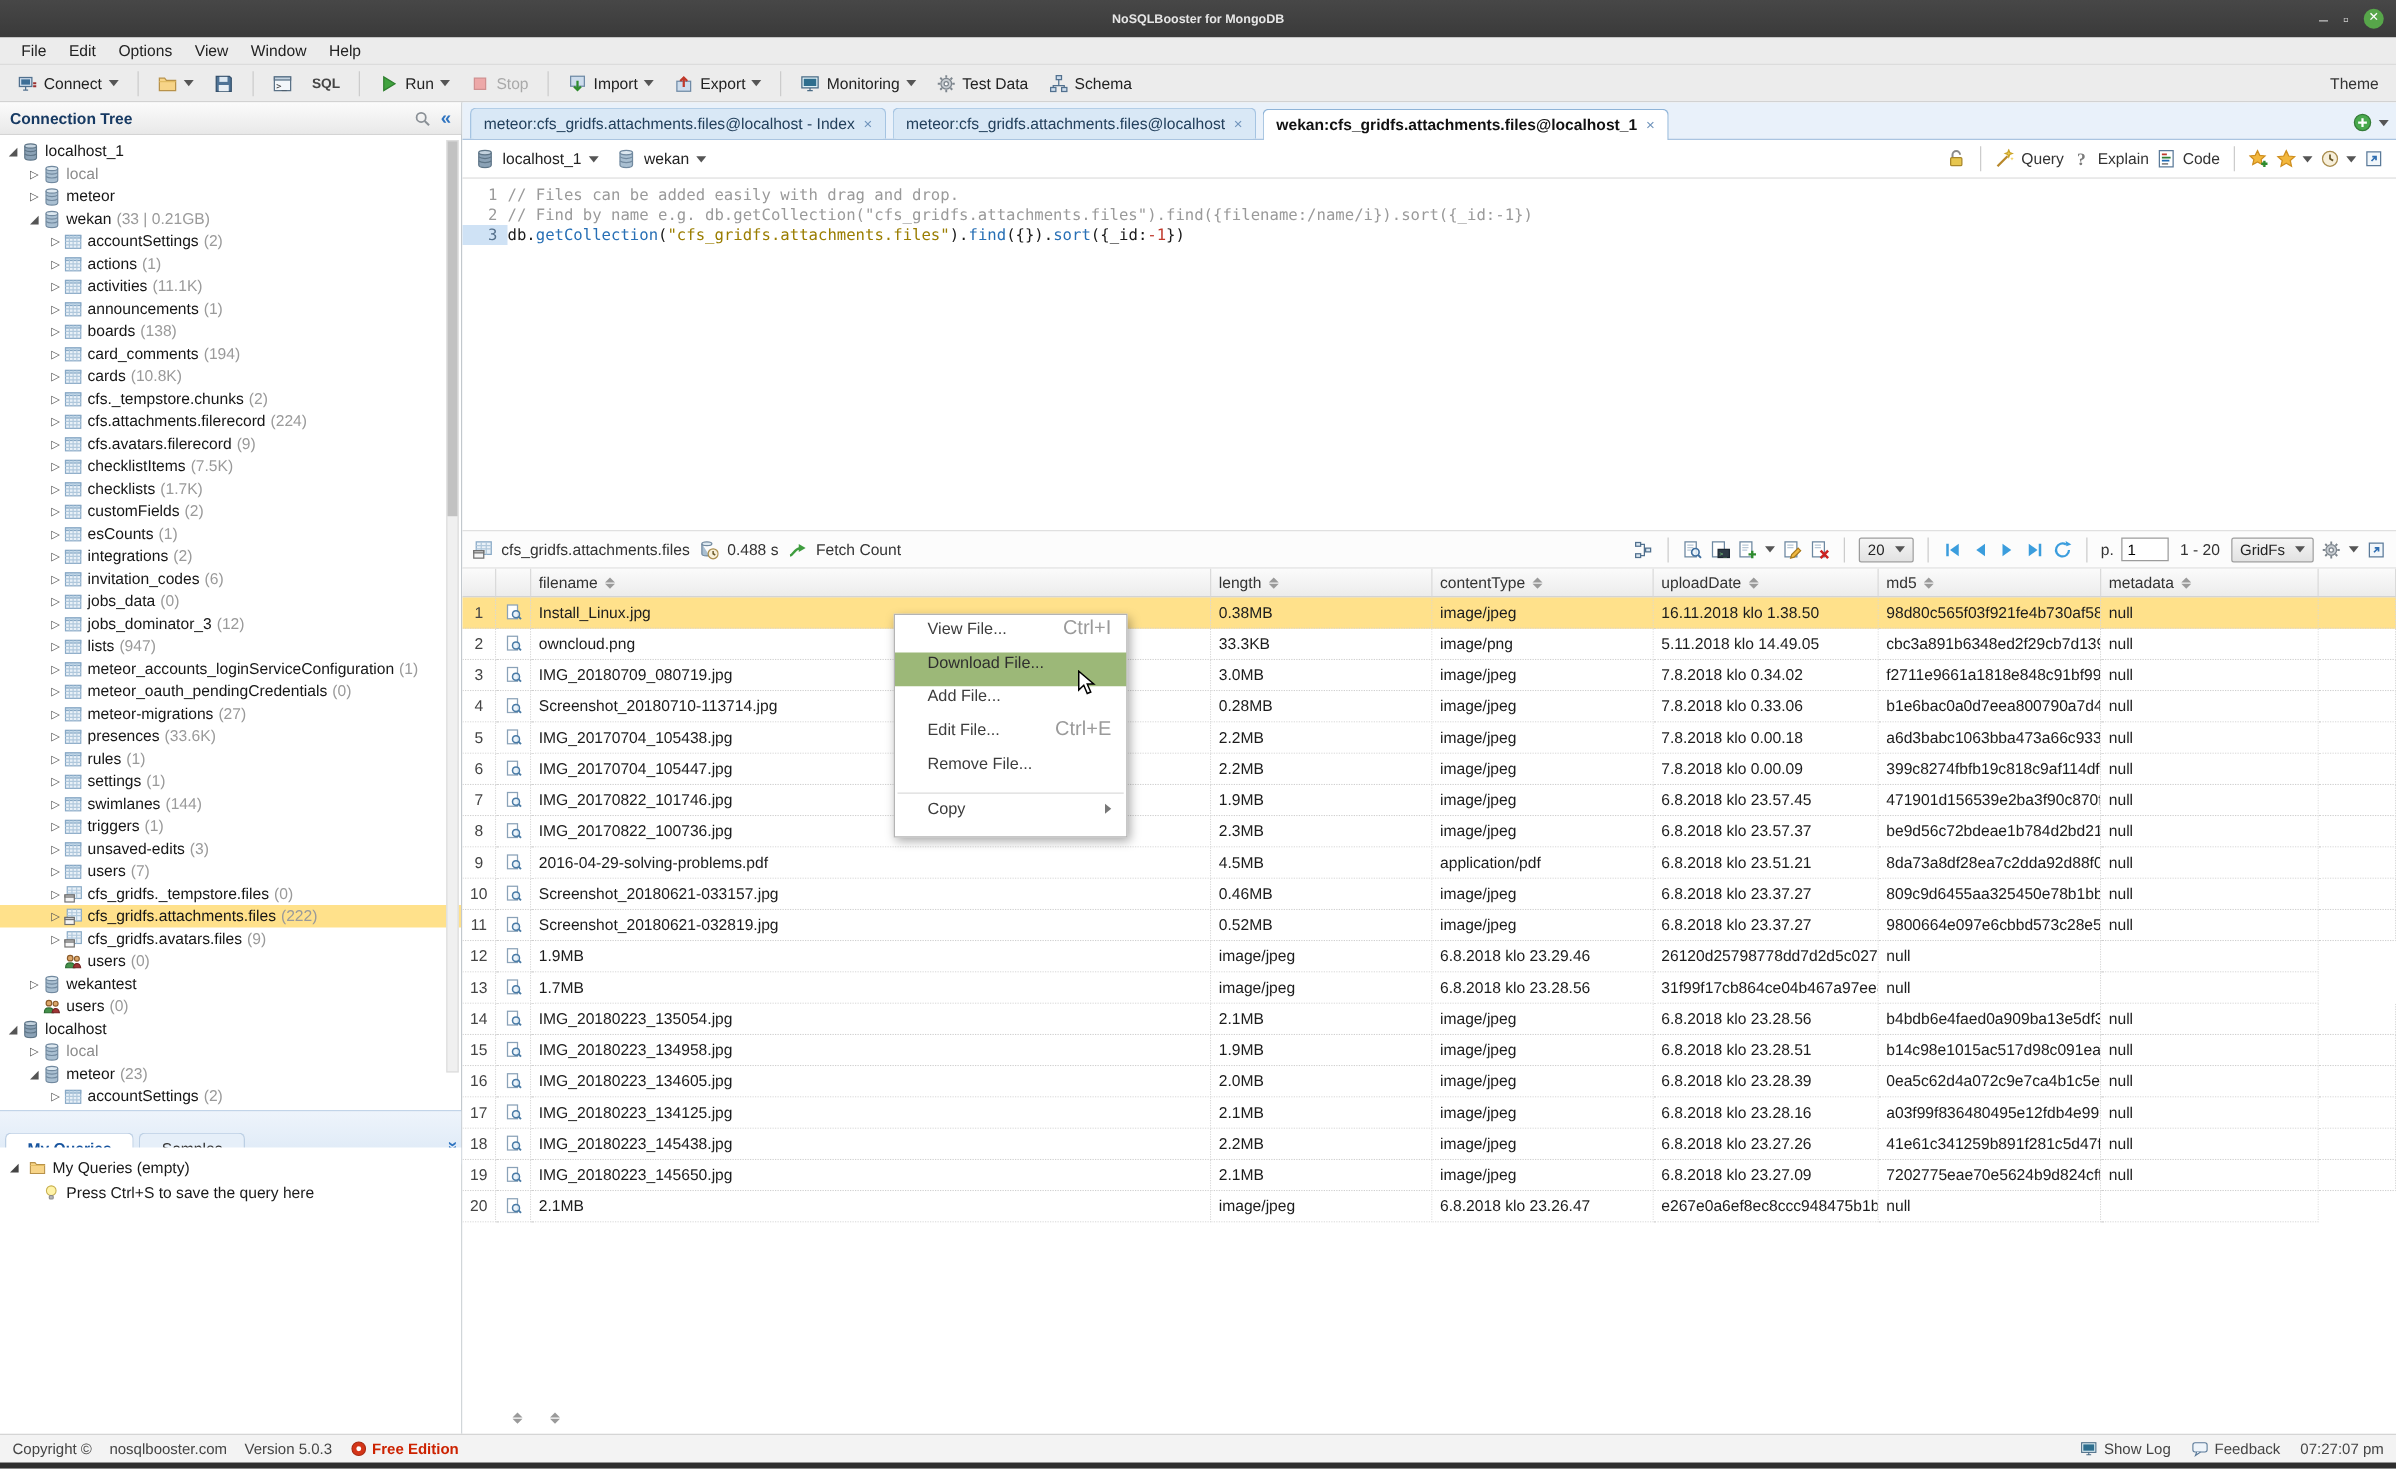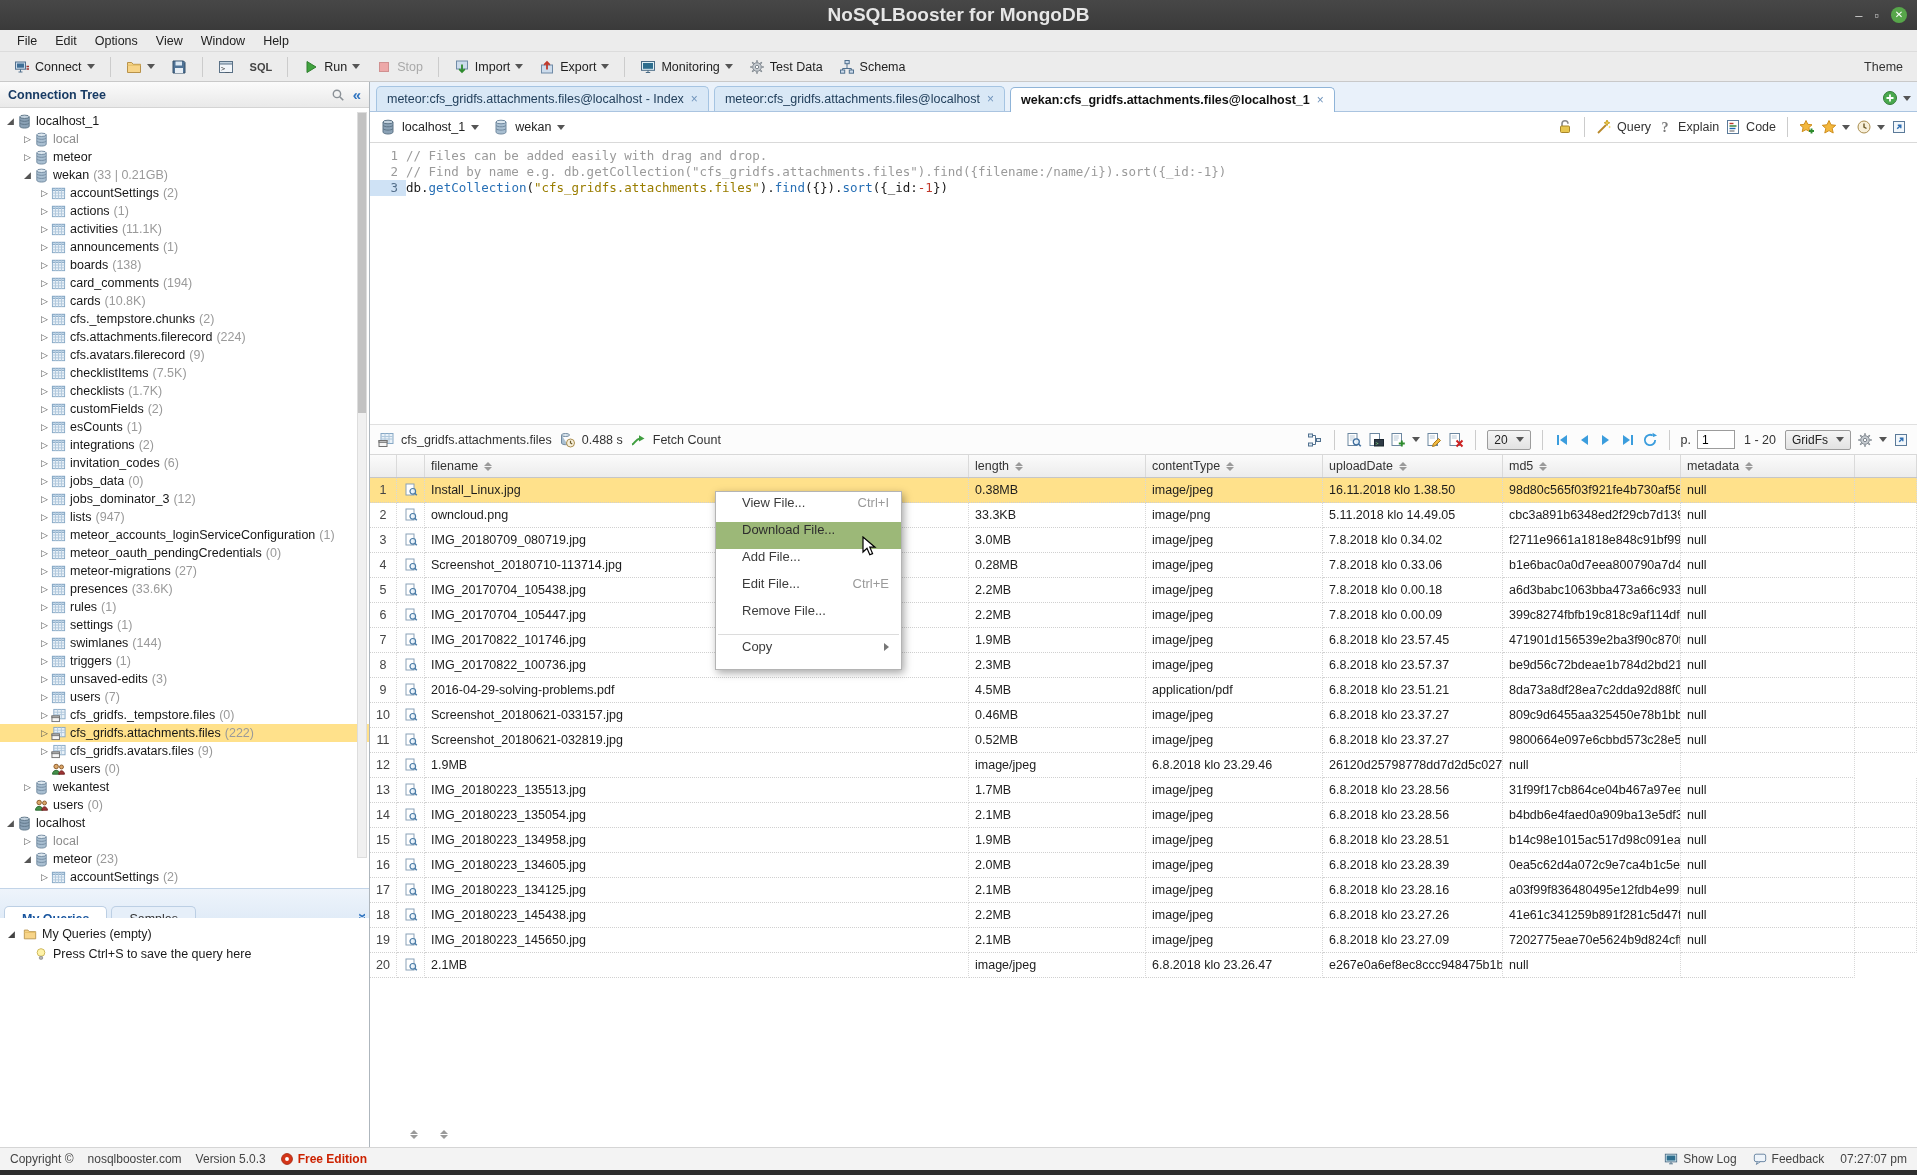--- a/index.html
+++ b/index.html
@@ -1,21 +1,21 @@
 <!DOCTYPE html>
 <html><head>
 <meta charset="utf-8">
 <style>
   * { margin:0; padding:0; box-sizing:border-box; }
   html,body { width:1917px; height:1175px; overflow:hidden; font-family:"Liberation Sans",sans-serif; }
   .frame { position:relative; width:1917px; height:1175px; background:#fff; font-size:12.5px; color:#222; }
 
   
   .titlebar { position:absolute; top:0; left:0; right:0; height:30px; background:linear-gradient(#474747,#3a3a3a); display:flex; align-items:center; justify-content:center; }
-  .tb-title { color:#e6e6e6; font-size:19px; font-weight:bold; }
+  .tb-title { color:#e6e6e6; font-size:10px; font-weight:bold; }
   .tb-btns { position:absolute; right:10px; top:0; height:30px; display:flex; align-items:center; gap:12px; }
   .tb-min,.tb-max { color:#cfcfcf; font-size:13px; }
   .tb-close { width:16px; height:16px; border-radius:50%; background:#57a64a; color:#fff; font-size:10px; line-height:15px; text-align:center; }
 
   
   .menubar { position:absolute; top:30px; left:0; right:0; height:22px; background:#ececec; border-bottom:1px solid #dcdcdc; display:flex; align-items:center; padding-left:8px; }
   .menu-item { padding:2px 9px; color:#222; }
 
   
   .toolbar { position:absolute; top:52px; left:0; right:0; height:30px; background:#ececec; border-bottom:1px solid #c9c9c9; display:flex; align-items:center; padding:0 8px; gap:4px; }
@@ -107,21 +107,21 @@
   .statusbar { position:absolute; bottom:5px; left:0; right:0; height:23px; background:#f3f3f3; border-top:1px solid #d5d5d5; display:flex; align-items:center; padding:0 10px; gap:14px; font-size:12px; color:#444; }
   .sb-right { margin-left:auto; display:flex; align-items:center; gap:16px; }
   .free-ed { color:#cc2200; font-weight:bold; display:flex; align-items:center; gap:4px; }
   .sb-item { display:flex; align-items:center; gap:5px; }
   .bottomstrip { position:absolute; bottom:0; left:0; right:0; height:5px; background:#2e2e2e; }
 
   
   .ctxmenu { position:absolute; left:715px; top:491px; width:187px; background:#fff; border:1px solid #b4b4b4; box-shadow:2px 3px 8px rgba(0,0,0,.35); z-index:50; padding:3px 0; }
   .cm-item { display:flex; align-items:center; height:27px; padding:0 12px 12px 26px; font-size:13px; color:#3c3c3c; }
   .cm-item.hl { background:#9cb878; color:#2e2e2e; }
-  .cm-short { margin-left:auto; color:#9a9a9a; font-size:13px; }
+  .cm-short { margin-left:auto; color:#9a9a9a; font-size:16px; }
   .cm-sep { height:1px; background:#dcdcdc; margin:4px 2px; }
   .cm-sub { margin-left:auto; width:0; height:0; border-top:4px solid transparent; border-bottom:4px solid transparent; border-left:5px solid #777; }
   .cursor { position:absolute; left:862px; top:536px; z-index:60; width:15px; height:21px; }
 </style>
 </head>
 <body>
 
 <div class="frame">
 
   <div class="titlebar">
@@ -1379,21 +1379,20 @@
             <div class="g-cell num">13</div>
             <div class="g-cell icn">
               <span class="ic">
                 <svg viewBox="0 0 16 16">
                   <rect x="3" y="2" width="8" height="11" fill="#fff" stroke="#8aa2b8"></rect>
                   <circle cx="9.8" cy="9.3" r="2.8" fill="rgba(232,242,250,.85)" stroke="#4a7ba6" stroke-width="1.2"></circle>
                   <path d="M11.8 11.3l2 2" stroke="#4a7ba6" stroke-width="1.5"></path>
                 </svg>
               </span>
             </div>
-            <div class="g-cell">IMG_20180223_135513.jpg</div>
             <div class="g-cell">1.7MB</div>
             <div class="g-cell">image/jpeg</div>
             <div class="g-cell">6.8.2018 klo 23.28.56</div>
             <div class="g-cell">31f99f17cb864ce04b467a97ee8</div>
             <div class="g-cell">null</div>
             <div class="g-cell"></div>
           </div>
           <div class="g-row">
             <div class="g-cell num">14</div>
             <div class="g-cell icn">

